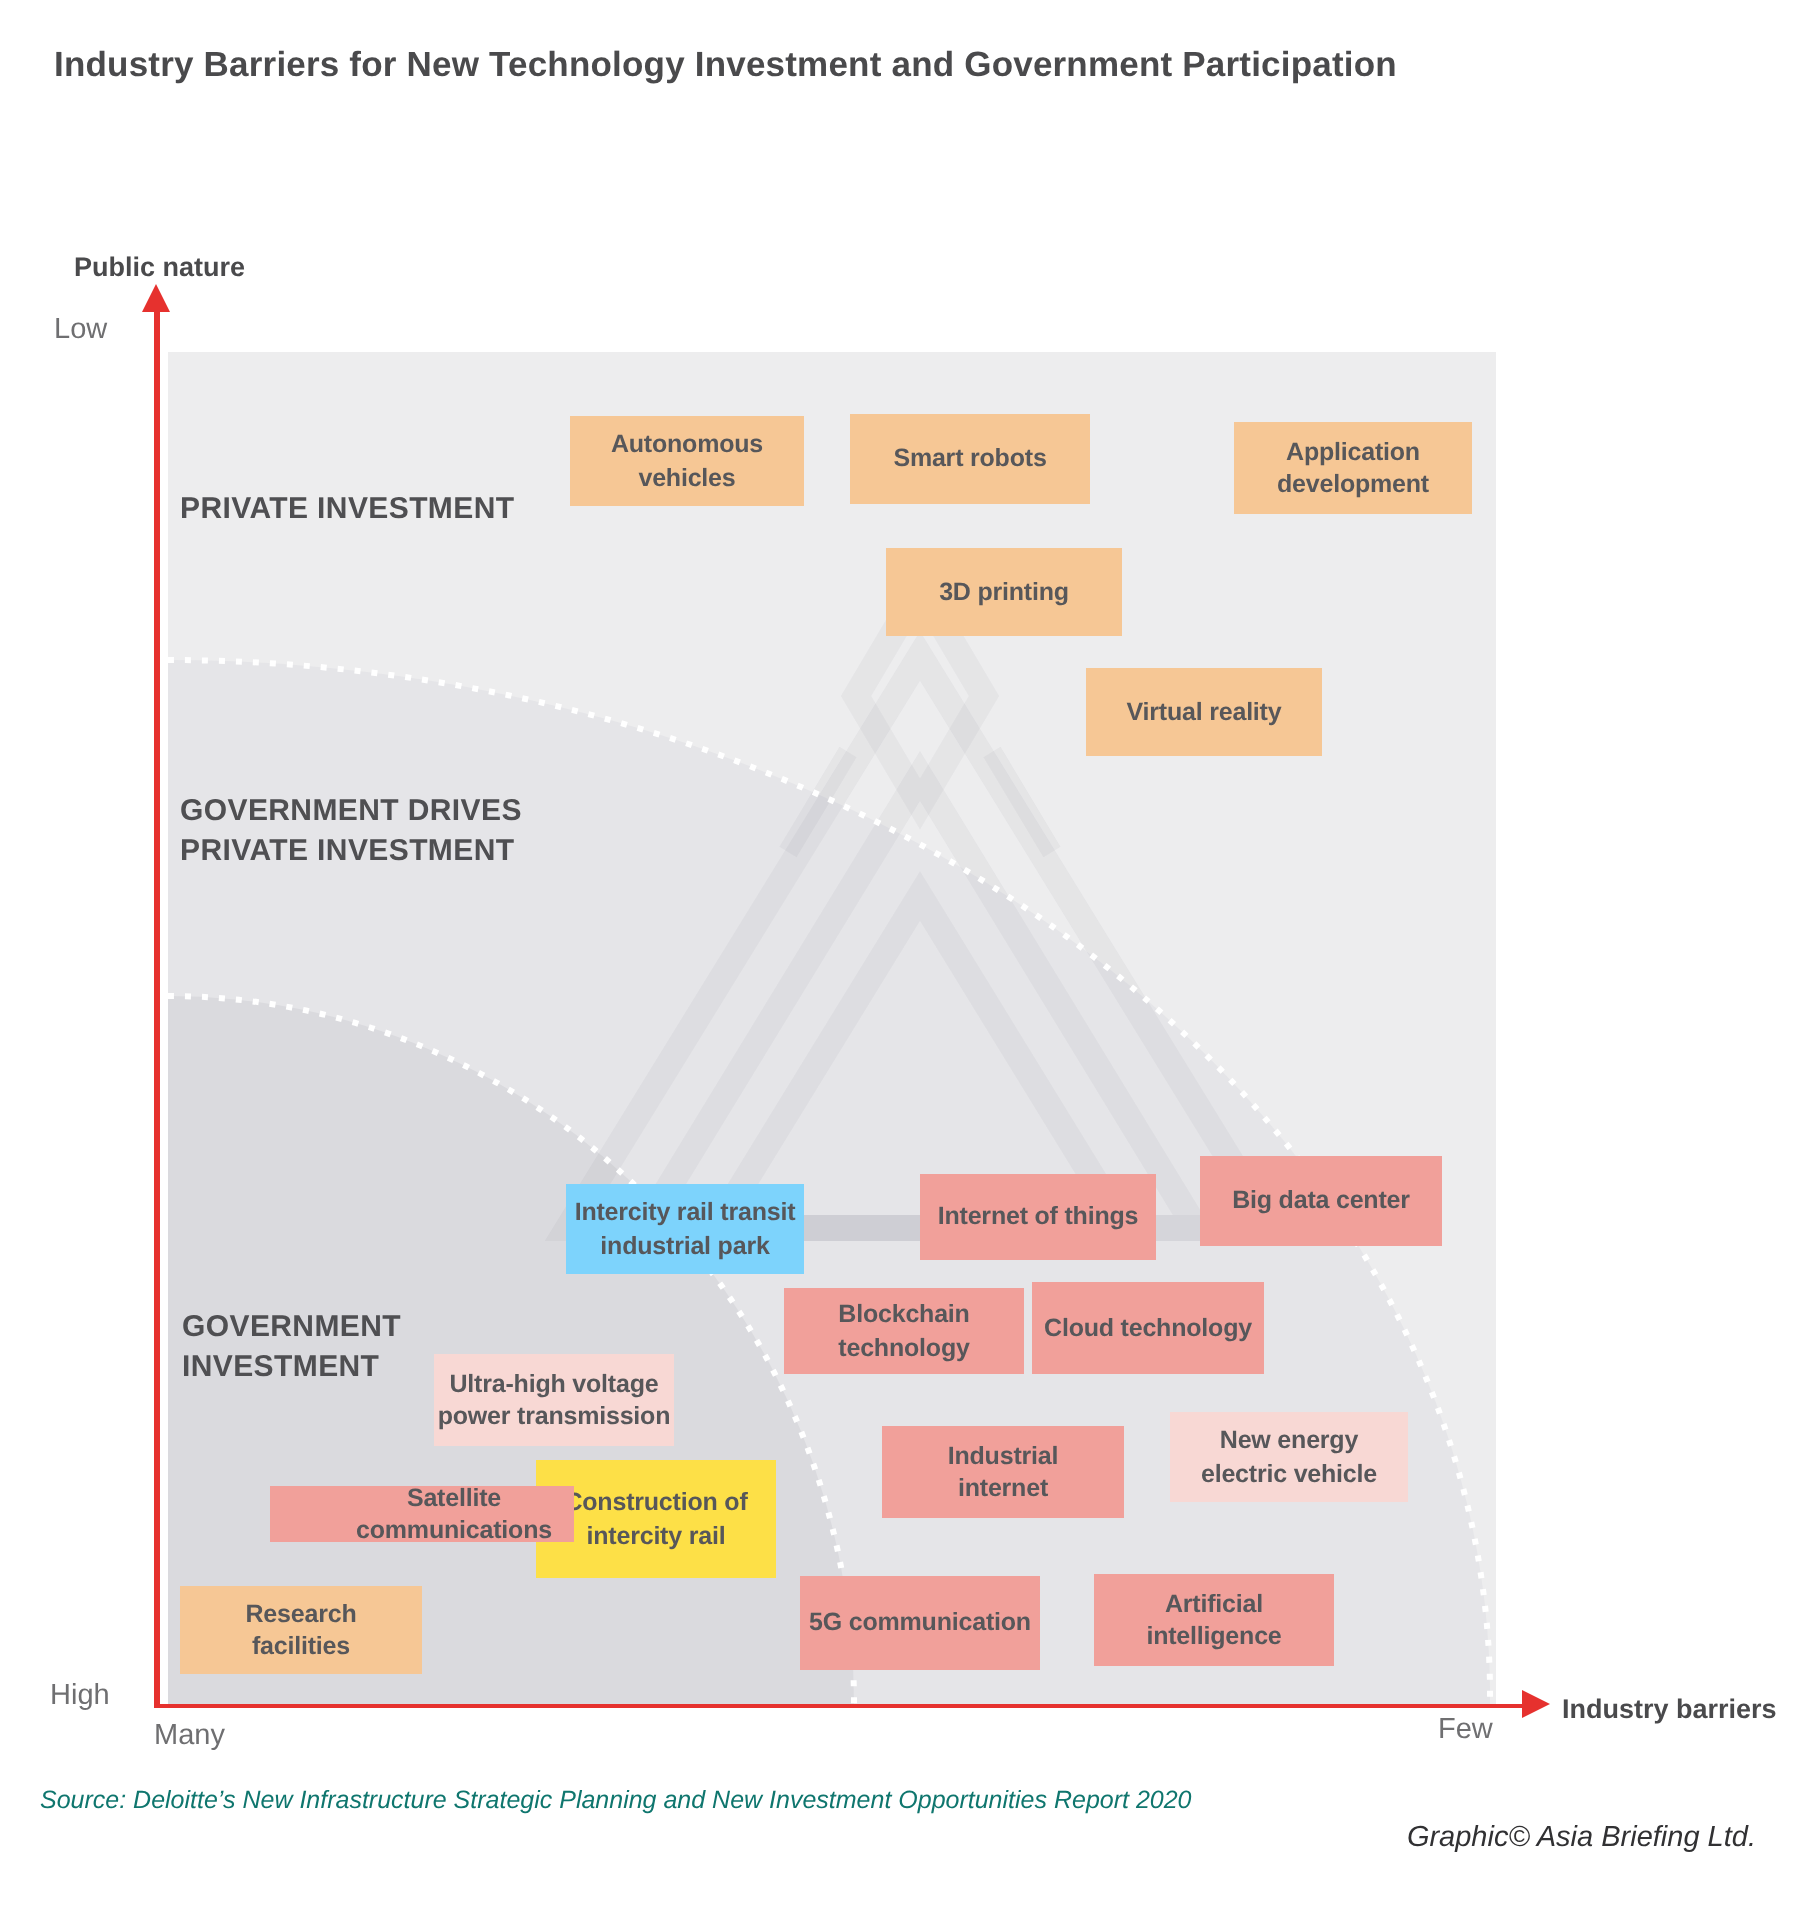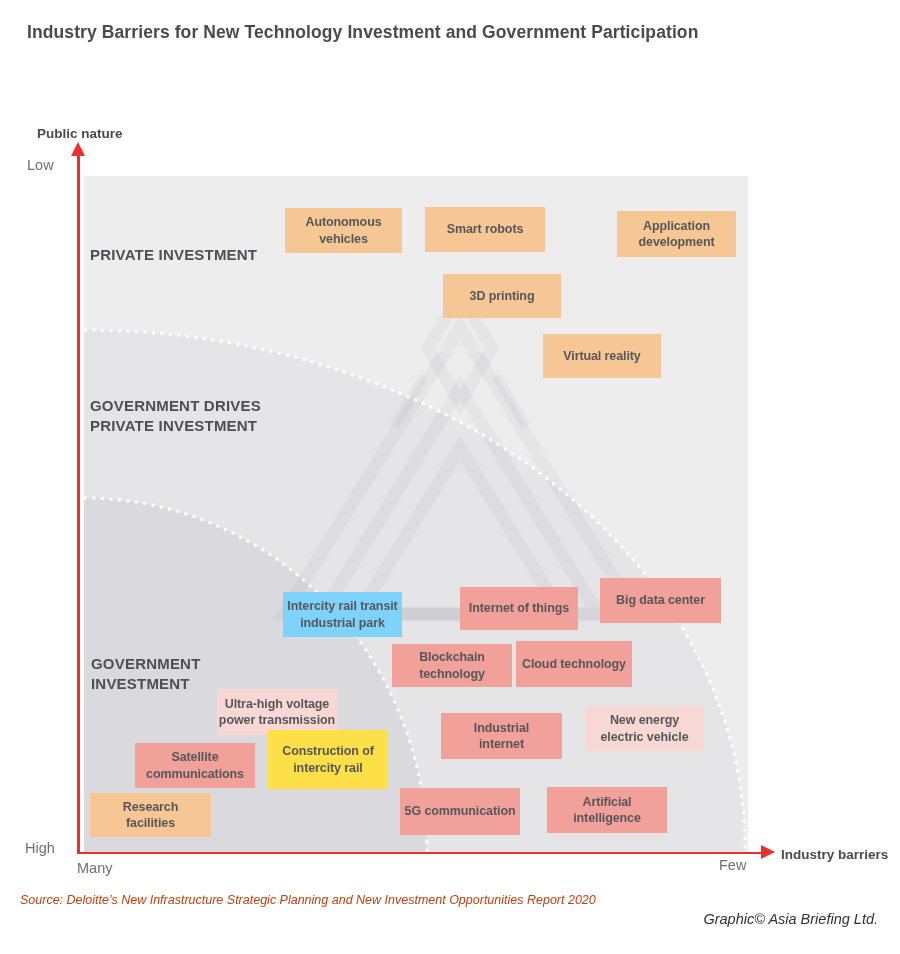--- a/index.html
+++ b/index.html
@@ -39,21 +39,21 @@
   .zone-private{left:90px;top:245px;}
   .zone-gov-drives{left:90px;top:396px;}
   .zone-gov{left:91px;top:654px;}
   
   .tech-box{
     position:absolute;display:flex;align-items:center;justify-content:center;
     text-align:center;font-size:12.5px;font-weight:700;color:#57575a;
     line-height:1.3;white-space:pre-line;letter-spacing:-0.1px;
   }
   
-  .source-note{position:absolute;left:20px;top:893px;font-size:12.5px;font-style:italic;color:#c2410c;}
+  .source-note{position:absolute;left:20px;top:893px;font-size:12.5px;font-style:italic;color:#0f766e;}
   .credit-note{position:absolute;right:22px;top:911px;font-size:14.5px;font-style:italic;color:#313133;}
 </style>
 </head>
 <body>
 
 <div class="canvas">
 
   <h1 class="chart-title">Industry Barriers for New Technology Investment and Government Participation</h1>
 
 
@@ -86,29 +86,29 @@
 development</div>
       <div class="tech-box" style="left: 443px; top: 274px; width: 118px; height: 44px; background: rgb(246, 199, 149);">3D printing</div>
       <div class="tech-box" style="left: 543px; top: 334px; width: 118px; height: 44px; background: rgb(246, 199, 149);">Virtual reality</div>
       <div class="tech-box" style="left: 283px; top: 592px; width: 119px; height: 45px; background: #7dd3fc;">Intercity rail transit
 industrial park</div>
       <div class="tech-box" style="left: 460px; top: 587px; width: 118px; height: 43px; background: rgb(241, 160, 154);">Internet of things</div>
       <div class="tech-box" style="left: 600px; top: 578px; width: 121px; height: 45px; background: rgb(241, 160, 154);">Big data center</div>
       <div class="tech-box" style="left: 392px; top: 644px; width: 120px; height: 43px; background: rgb(241, 160, 154);">Blockchain
 technology</div>
       <div class="tech-box" style="left: 516px; top: 641px; width: 116px; height: 46px; background: rgb(241, 160, 154);">Cloud technology</div>
-      <div class="tech-box" style="left: 217px; top: 677px; width: 120px; height: 46px; background: rgb(248, 216, 212); margin-top: 12px;">Ultra-high voltage
+      <div class="tech-box" style="left: 217px; top: 677px; width: 120px; height: 46px; background: rgb(248, 216, 212);">Ultra-high voltage
 power transmission</div>
       <div class="tech-box" style="left: 441px; top: 713px; width: 121px; height: 46px; background: rgb(241, 160, 154);">Industrial
 internet</div>
       <div class="tech-box" style="left: 585px; top: 706px; width: 119px; height: 45px; background: rgb(248, 216, 212);">New energy
 electric vehicle</div>
       <div class="tech-box" style="left: 268px; top: 730px; width: 120px; height: 59px; background: #fde047;">Construction of
 intercity rail</div>
-      <div class="tech-box" style="left: 135px; top: 743px; width: 120px; height: 45px; background: rgb(241, 160, 154);">Satellite
+      <div class="tech-box" style="left: 135px; top: 743px; width: 120px; height: 28px; background: rgb(241, 160, 154); padding-left: 32px;">Satellite
 communications</div>
       <div class="tech-box" style="left: 90px; top: 793px; width: 121px; height: 44px; background: rgb(246, 199, 149);">Research
 facilities</div>
       <div class="tech-box" style="left: 400px; top: 788px; width: 120px; height: 47px; background: rgb(241, 160, 154);">5G communication</div>
       <div class="tech-box" style="left: 547px; top: 787px; width: 120px; height: 46px; background: rgb(241, 160, 154);">Artificial
 intelligence</div>
     </div>
 
   <div class="y-axis-line"></div>
   <div class="y-arrowhead"></div>

